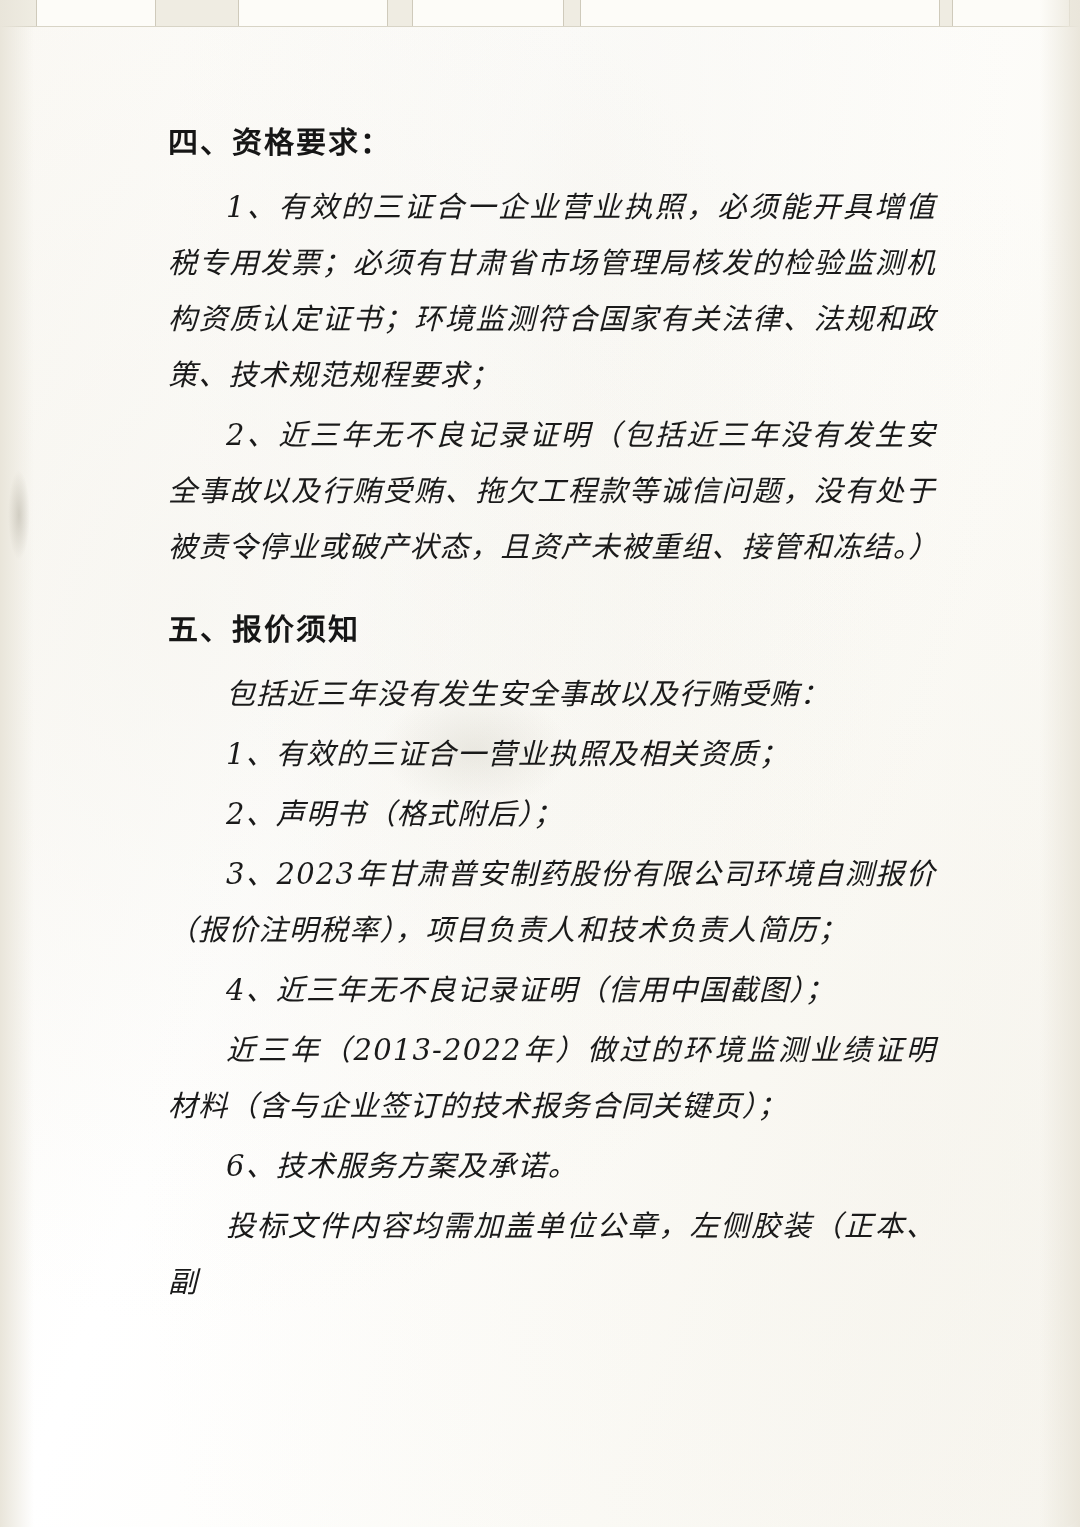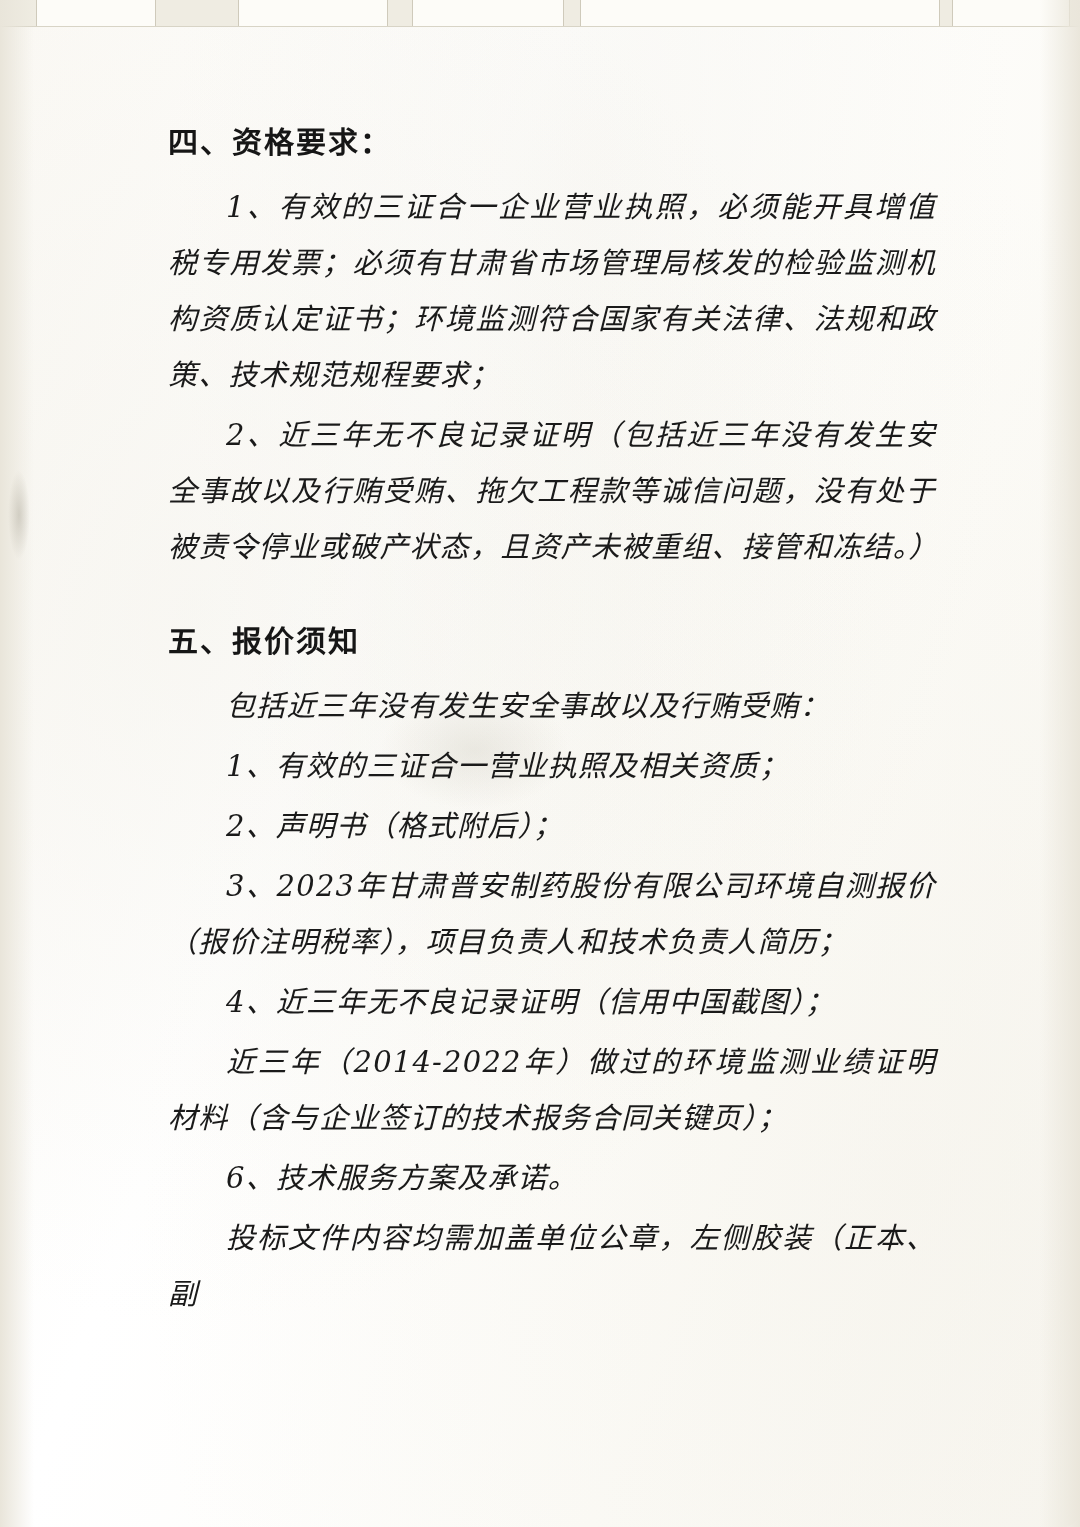--- a/index.html
+++ b/index.html
@@ -88,21 +88,21 @@
 
   .heading {
     font-size: 30px;
     font-weight: 700;
     letter-spacing: 2px;
     color: #161616;
     margin: 0 0 14px 0;
     line-height: 1.5;
   }
   .heading.second {
-    margin-top: 44px;
+    margin-top: 32px;
   }
 
   .para {
     font-size: 29px;
     line-height: 56px;
     color: #1a1a1a;
     margin: 0 0 4px 0;
     text-indent: 2em;
     letter-spacing: 1.2px;
     text-align: justify;
@@ -146,20 +146,20 @@
 
     <p class="para">1、有效的三证合一营业执照及相关资质；</p>
 
     <p class="para">2、声明书（格式附后）；</p>
 
     <p class="para">3、2023年甘肃普安制药股份有限公司环境自测报价（报价注明税率），项目负责人和技术负责人简历；</p>
 
     <p class="para">4、近三年无不良记录证明（信用中国截图）；</p>
 
 
-    <p class="para">近三年（2014-2022年）做过的环境监测业绩证明材料（含与企业签订的技术报务合同关键页）；</p>
+    <p class="para">近三年（2013-2022年）做过的环境监测业绩证明材料（含与企业签订的技术报务合同关键页）；</p>
 
     <p class="para">6、技术服务方案及承诺。</p>
 
     <p class="para tight">投标文件内容均需加盖单位公章，左侧胶装（正本、副</p>
 
   </div>
 </div>
 
 </body></html>

